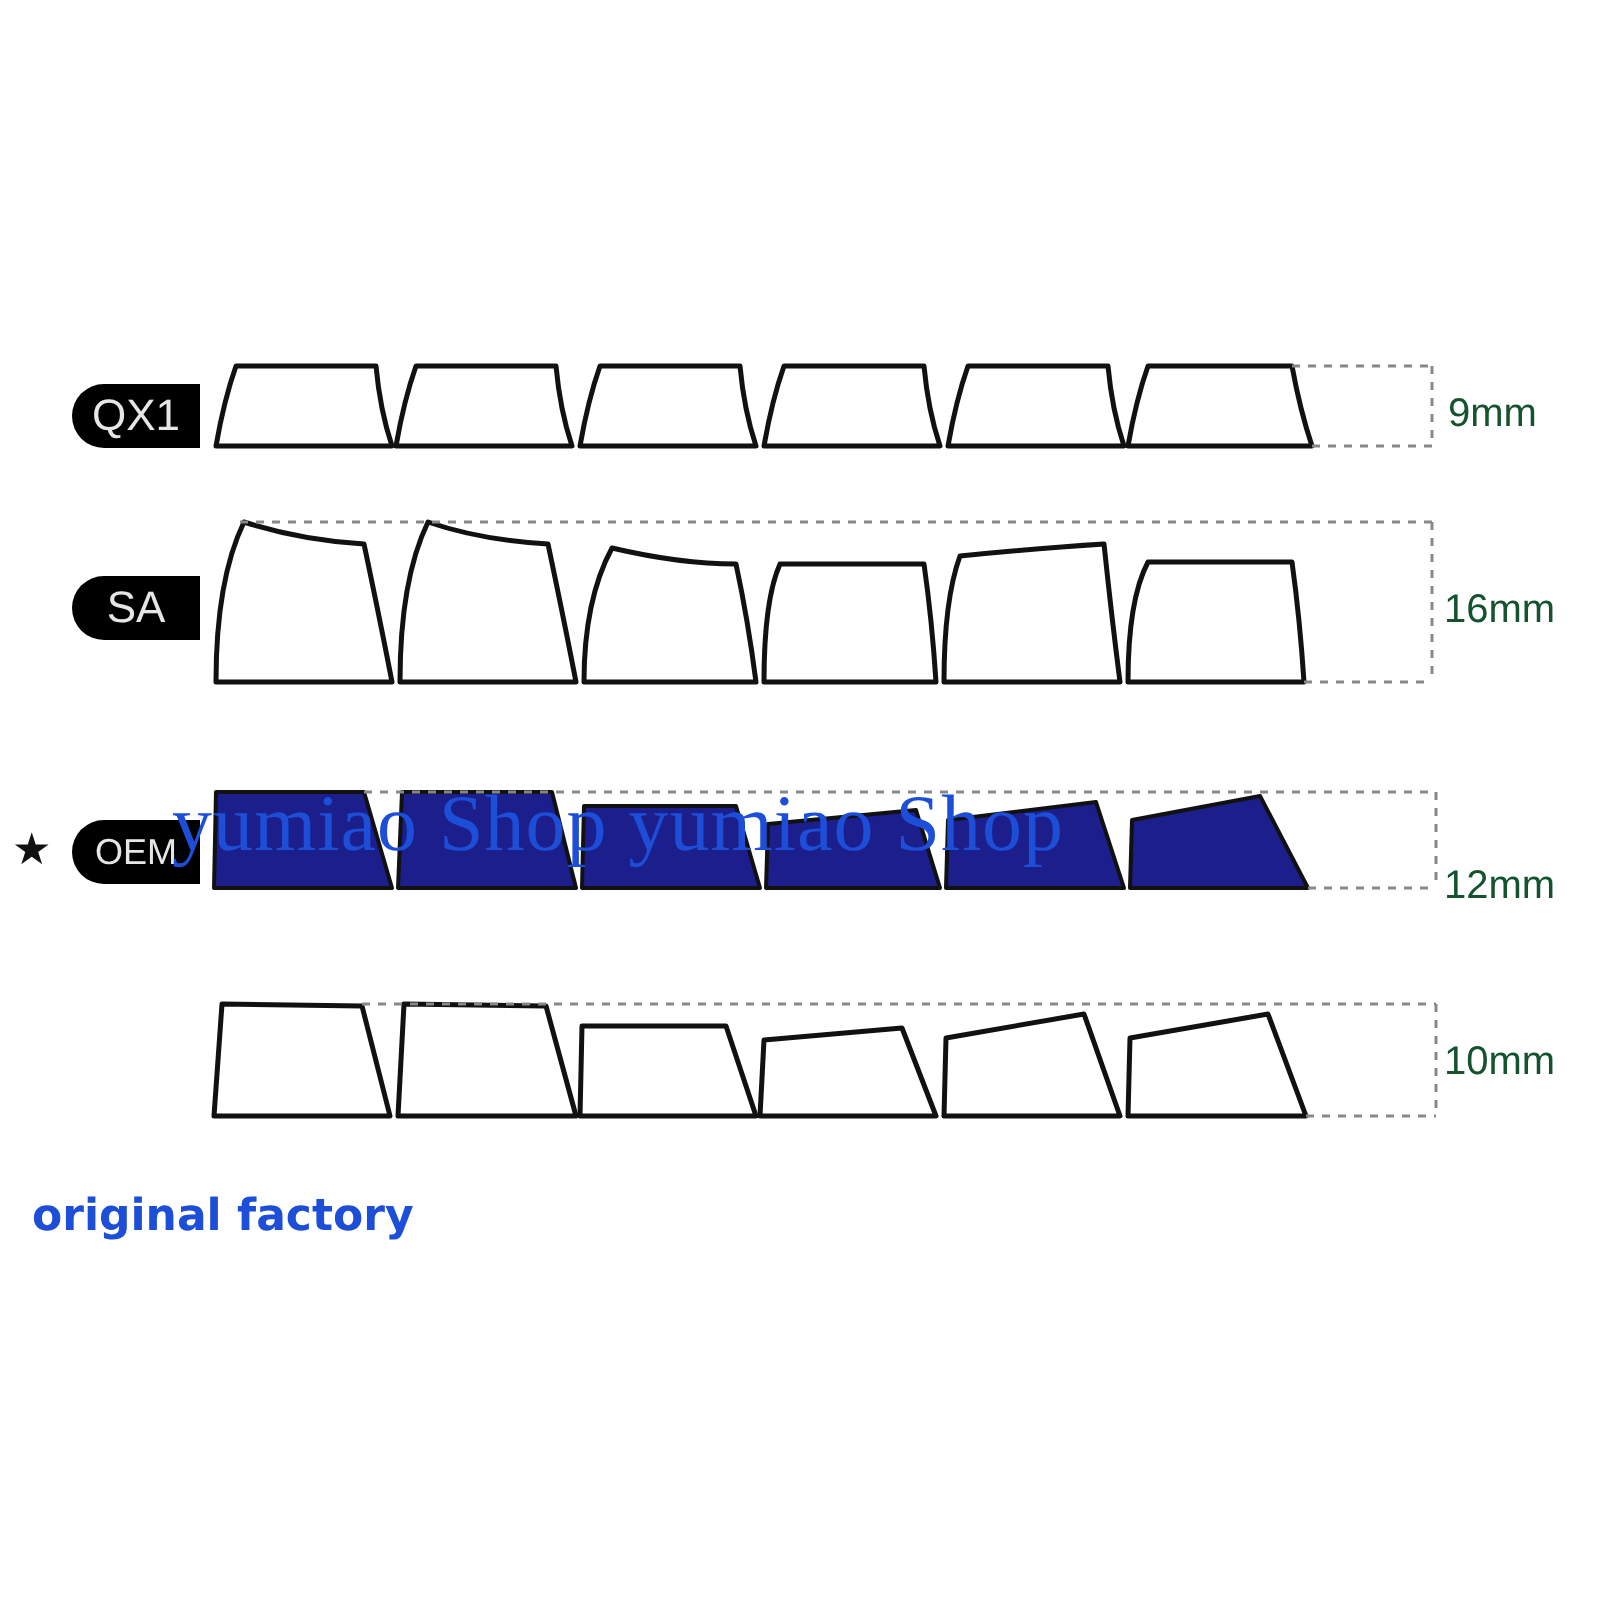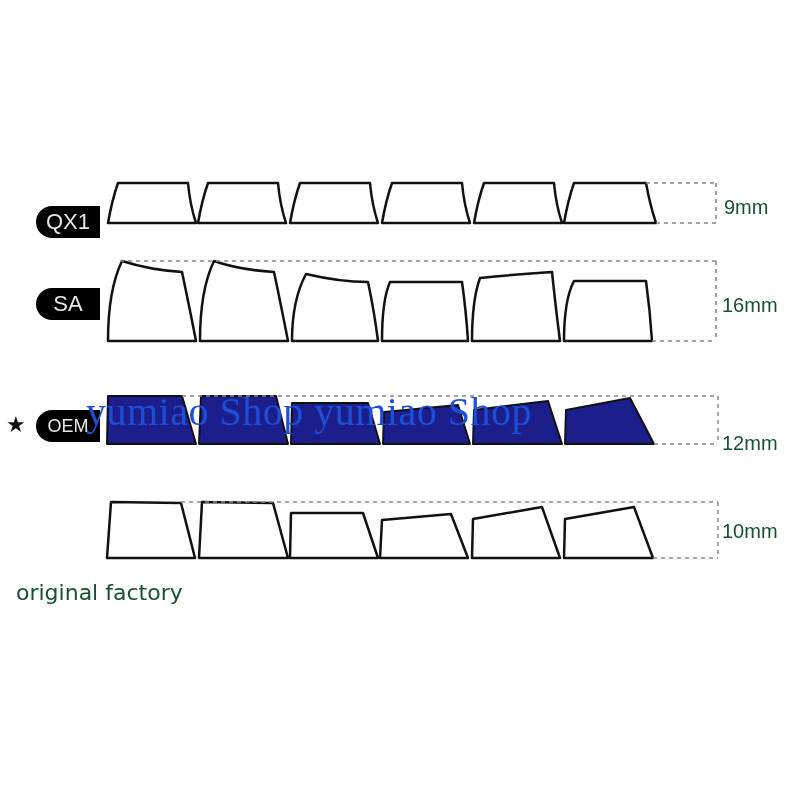--- a/index.html
+++ b/index.html
@@ -1,21 +1,21 @@
 <!DOCTYPE html>
 <html><head>
 <meta charset="utf-8">
 <style>
   html, body { margin:0; padding:0; background:#ffffff; }
   body { width:800px; height:800px; position:relative; overflow:hidden; font-family:"Liberation Sans", sans-serif; }
   .label-pill { position:absolute; background:#000; color:#e6e6e6; font-family:"Liberation Sans", sans-serif; font-size:22px;
     display:flex; align-items:center; justify-content:center; border-radius:18px 0 0 18px; }
   .mm { position:absolute; font-size:20px; color:#14532d; font-family:"Liberation Sans", sans-serif; }
   .star { position:absolute; font-size:22px; color:#111; }
-  .footer { position:absolute; left:16px; top:580px; font-size:22px; color:#14532d; font-family:"DejaVu Sans", sans-serif; }
+  .footer { position:absolute; left:16px; top:596px; font-size:22px; color:#1d4ed8; font-family:"DejaVu Sans", sans-serif;font-weight:bold; }
   svg.diagram { position:absolute; left:0; top:0; }
   .watermark { position:absolute; left:86px; top:388px; font-family:"Liberation Serif", serif; font-size:40px; color:#1d4ed8; white-space:nowrap; letter-spacing:0.5px; }
 </style>
 </head>
 <body>
 
 <svg class="diagram" width="800" height="800" viewBox="0 0 800 800">
 
   <g fill="#fff" stroke="#111" stroke-width="2.5" stroke-linejoin="round">
     <path d="M108 223 Q112 200 118 183 L188 183 Q190 205 196 223 Z"></path>
@@ -67,21 +67,21 @@
     <path d="M472 558 L473 519 L542 507 L560 558 Z"></path>
     <path d="M564 558 L565 519 L634 507 L653 558 Z"></path>
   </g>
   <g stroke="#888" stroke-width="1.5" stroke-dasharray="4 4" fill="none">
     <line x1="181" y1="502" x2="718" y2="502"></line>
     <line x1="653" y1="558" x2="718" y2="558"></line>
     <line x1="718" y1="502" x2="718" y2="558"></line>
   </g>
 </svg>
 
-<div class="label-pill" style="left:36px; top:206px; width:64px; height:32px;">
+<div class="label-pill" style="left:36px; top:192px; width:64px; height:32px;">
   <span>QX1</span>
 </div>
 <div class="mm" style="left:724px; top:196px;">9mm</div>
 
 <div class="label-pill" style="left:36px; top:288px; width:64px; height:32px;">
   <span>SA</span>
 </div>
 <div class="mm" style="left:722px; top:294px;">16mm</div>
 
 <div class="star" style="left:6px; top:412px;">★</div>

